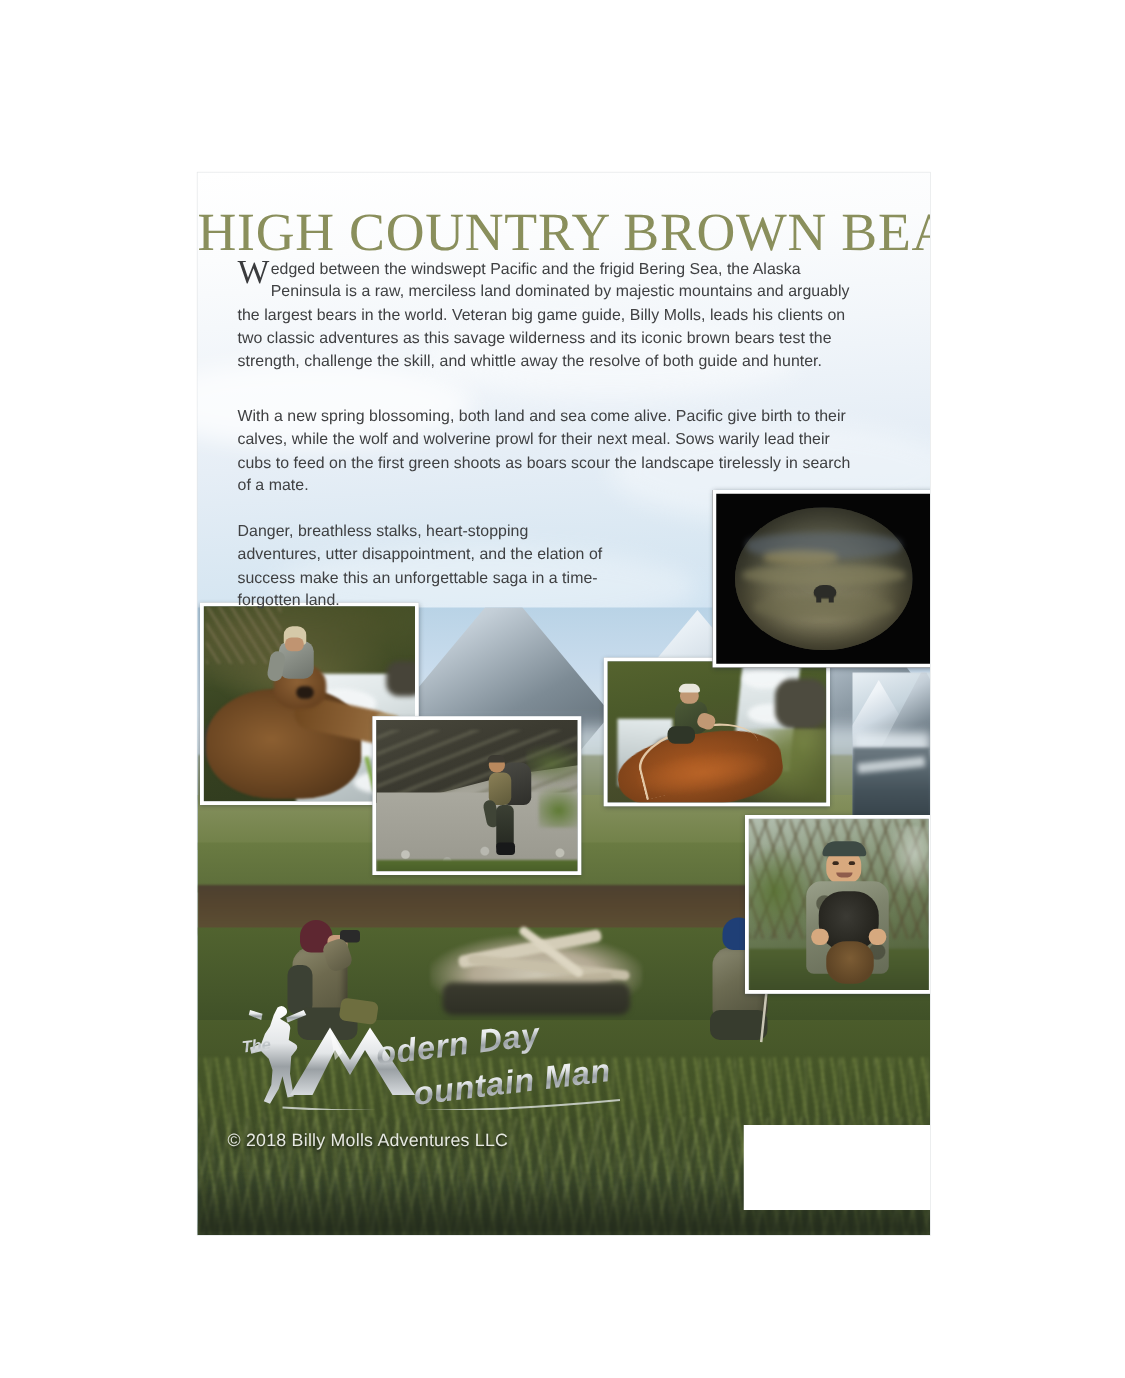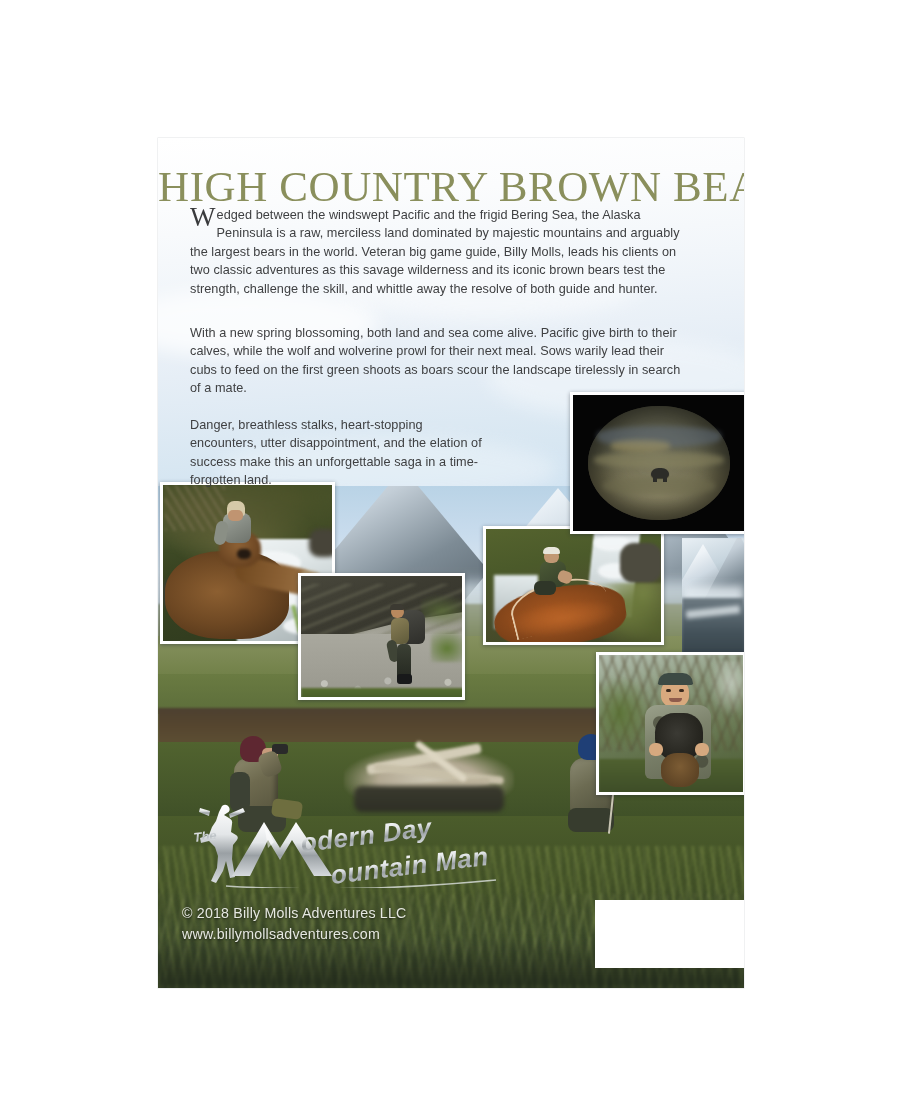--- a/index.html
+++ b/index.html
@@ -263,21 +263,21 @@
     <div class="cloud" style="left:60px;top:300px;width:340px;height:64px;opacity:.45;"></div>
 
     <div id="title">HIGH COUNTRY BROWN BEARS</div>
 
     <div class="para" id="para1">
       <span class="dropcap">W</span><span>edged between the windswept Pacific and the frigid Bering Sea, the Alaska Peninsula is a raw, merciless land dominated by majestic mountains and arguably the largest bears in the world. Veteran big game guide, Billy Molls, leads his clients on two classic adventures as this savage wilderness and its iconic brown bears test the strength, challenge the skill, and whittle away the resolve of both guide and hunter.</span>
     </div>
 
     <div class="para" id="para2">With a new spring blossoming, both land and sea come alive. Pacific give birth to their calves, while the wolf and wolverine prowl for their next meal. Sows warily lead their cubs to feed on the first green shoots as boars scour the landscape tirelessly in search of a mate.</div>
 
-    <div class="para" id="para3">Danger, breathless stalks, heart-stopping encounters, utter disappointment, and the elation of success make this an unforgettable saga in a time-forgotten land.</div>
+    <div class="para" id="para3">Danger, breathless stalks, heart-stopping adventures, utter disappointment, and the elation of success make this an unforgettable saga in a time-forgotten land.</div>
 
     <div class="photo" id="base-landscape">
       <div class="scene">
 
         <div class="peak" style="left:-20px;top:-4px;width:210px;height:128px;"></div>
         <div class="peak dark" style="left:120px;top:-18px;width:250px;height:150px;"></div>
         <div class="peak" style="left:300px;top:2px;width:200px;height:120px;opacity:.9;"></div>
         <div class="peak dark" style="left:430px;top:-10px;width:190px;height:130px;opacity:.85;"></div>
 
         <div class="brush" style="left:0;top:96px;width:586px;height:34px;background:linear-gradient(180deg,rgba(214,226,236,.9),rgba(186,198,185,.55));filter:blur(7px);"></div>
@@ -523,19 +523,18 @@
         <path fill="url(#chrome)" d="M96 86 L124 44 L138 64 L152 44 L182 86 L166 86 L148 58 L138 72 L128 58 L112 86 Z" opacity="0"></path>
 
         <text x="152" y="82" font-family="Liberation Sans, sans-serif" font-size="26" font-style="italic" font-weight="bold" letter-spacing="0.5" fill="url(#chrome)" transform="rotate(-7 152 82)">ountain Man</text>
 
         <path stroke="#e6e9eb" stroke-width="1.6" fill="none" opacity="0.75" d="M46 84 Q170 92 316 78"></path>
       </svg>
     </div>
 
     <div id="footer">
       <div>© 2018 Billy Molls Adventures LLC</div>
-      <div>www.billymollsadventures.com</div>
     </div>
 
     <div id="barcode-box"></div>
 
   </div>
 </div>
 
 </body></html>

